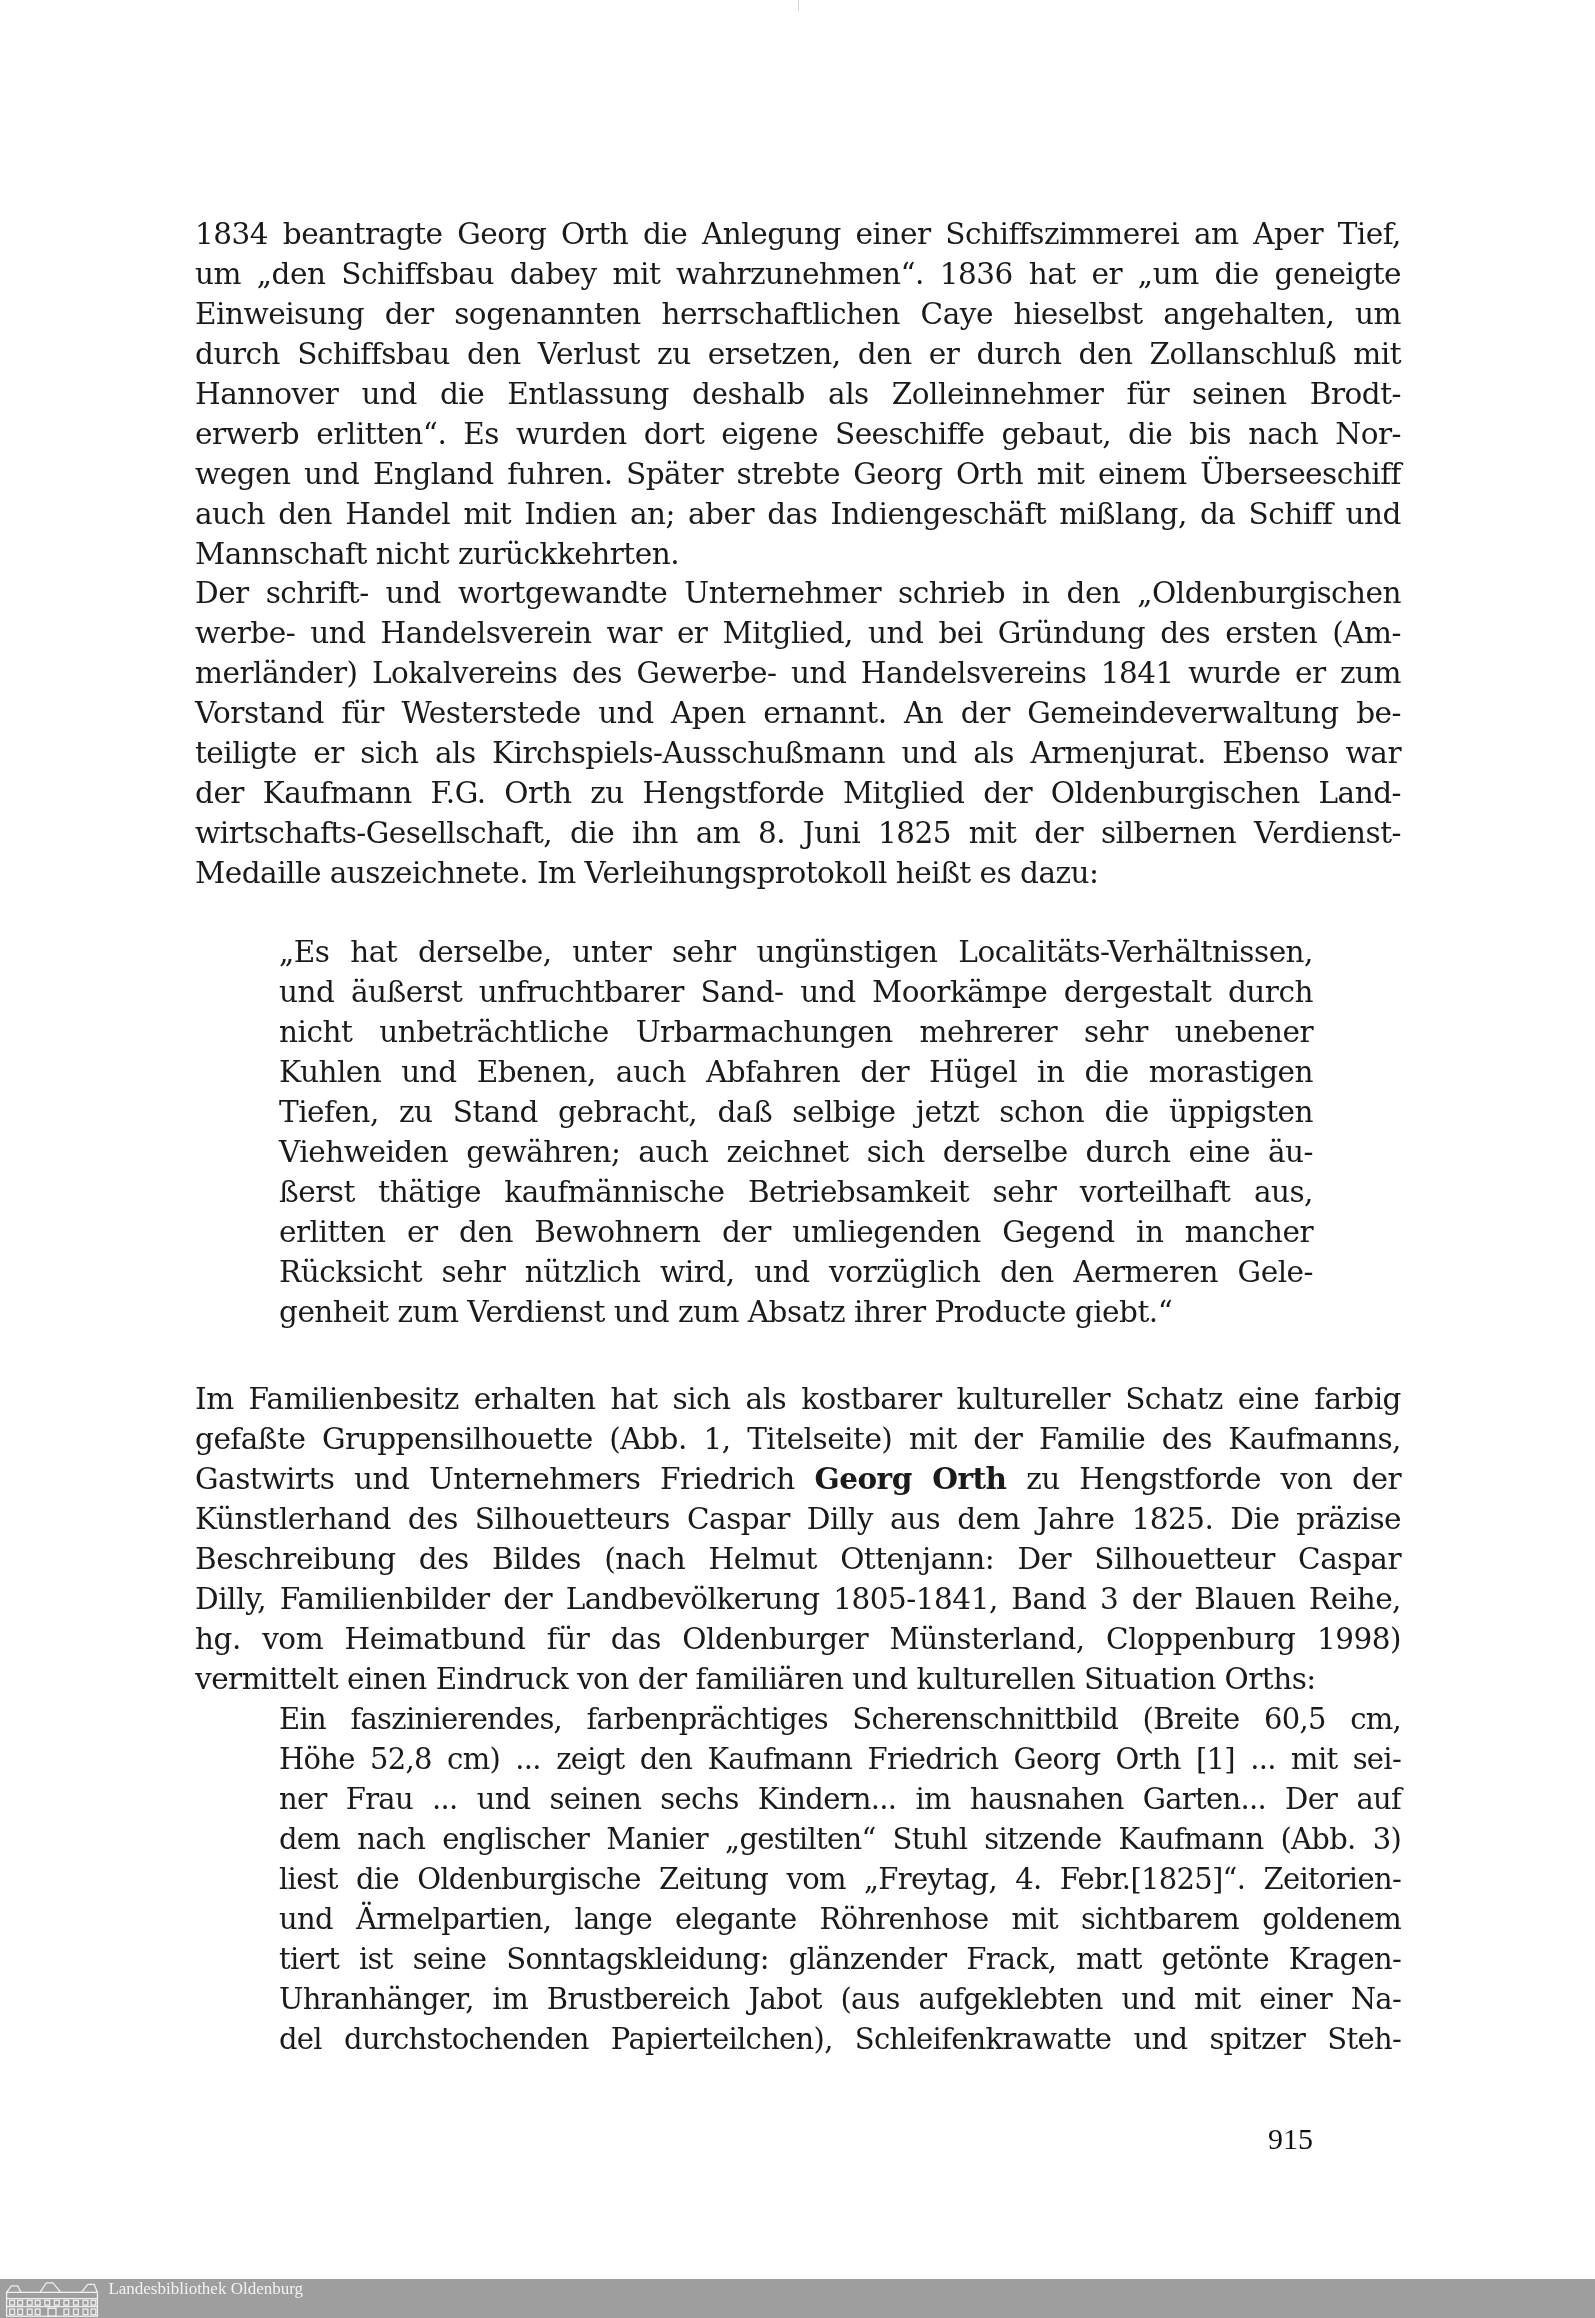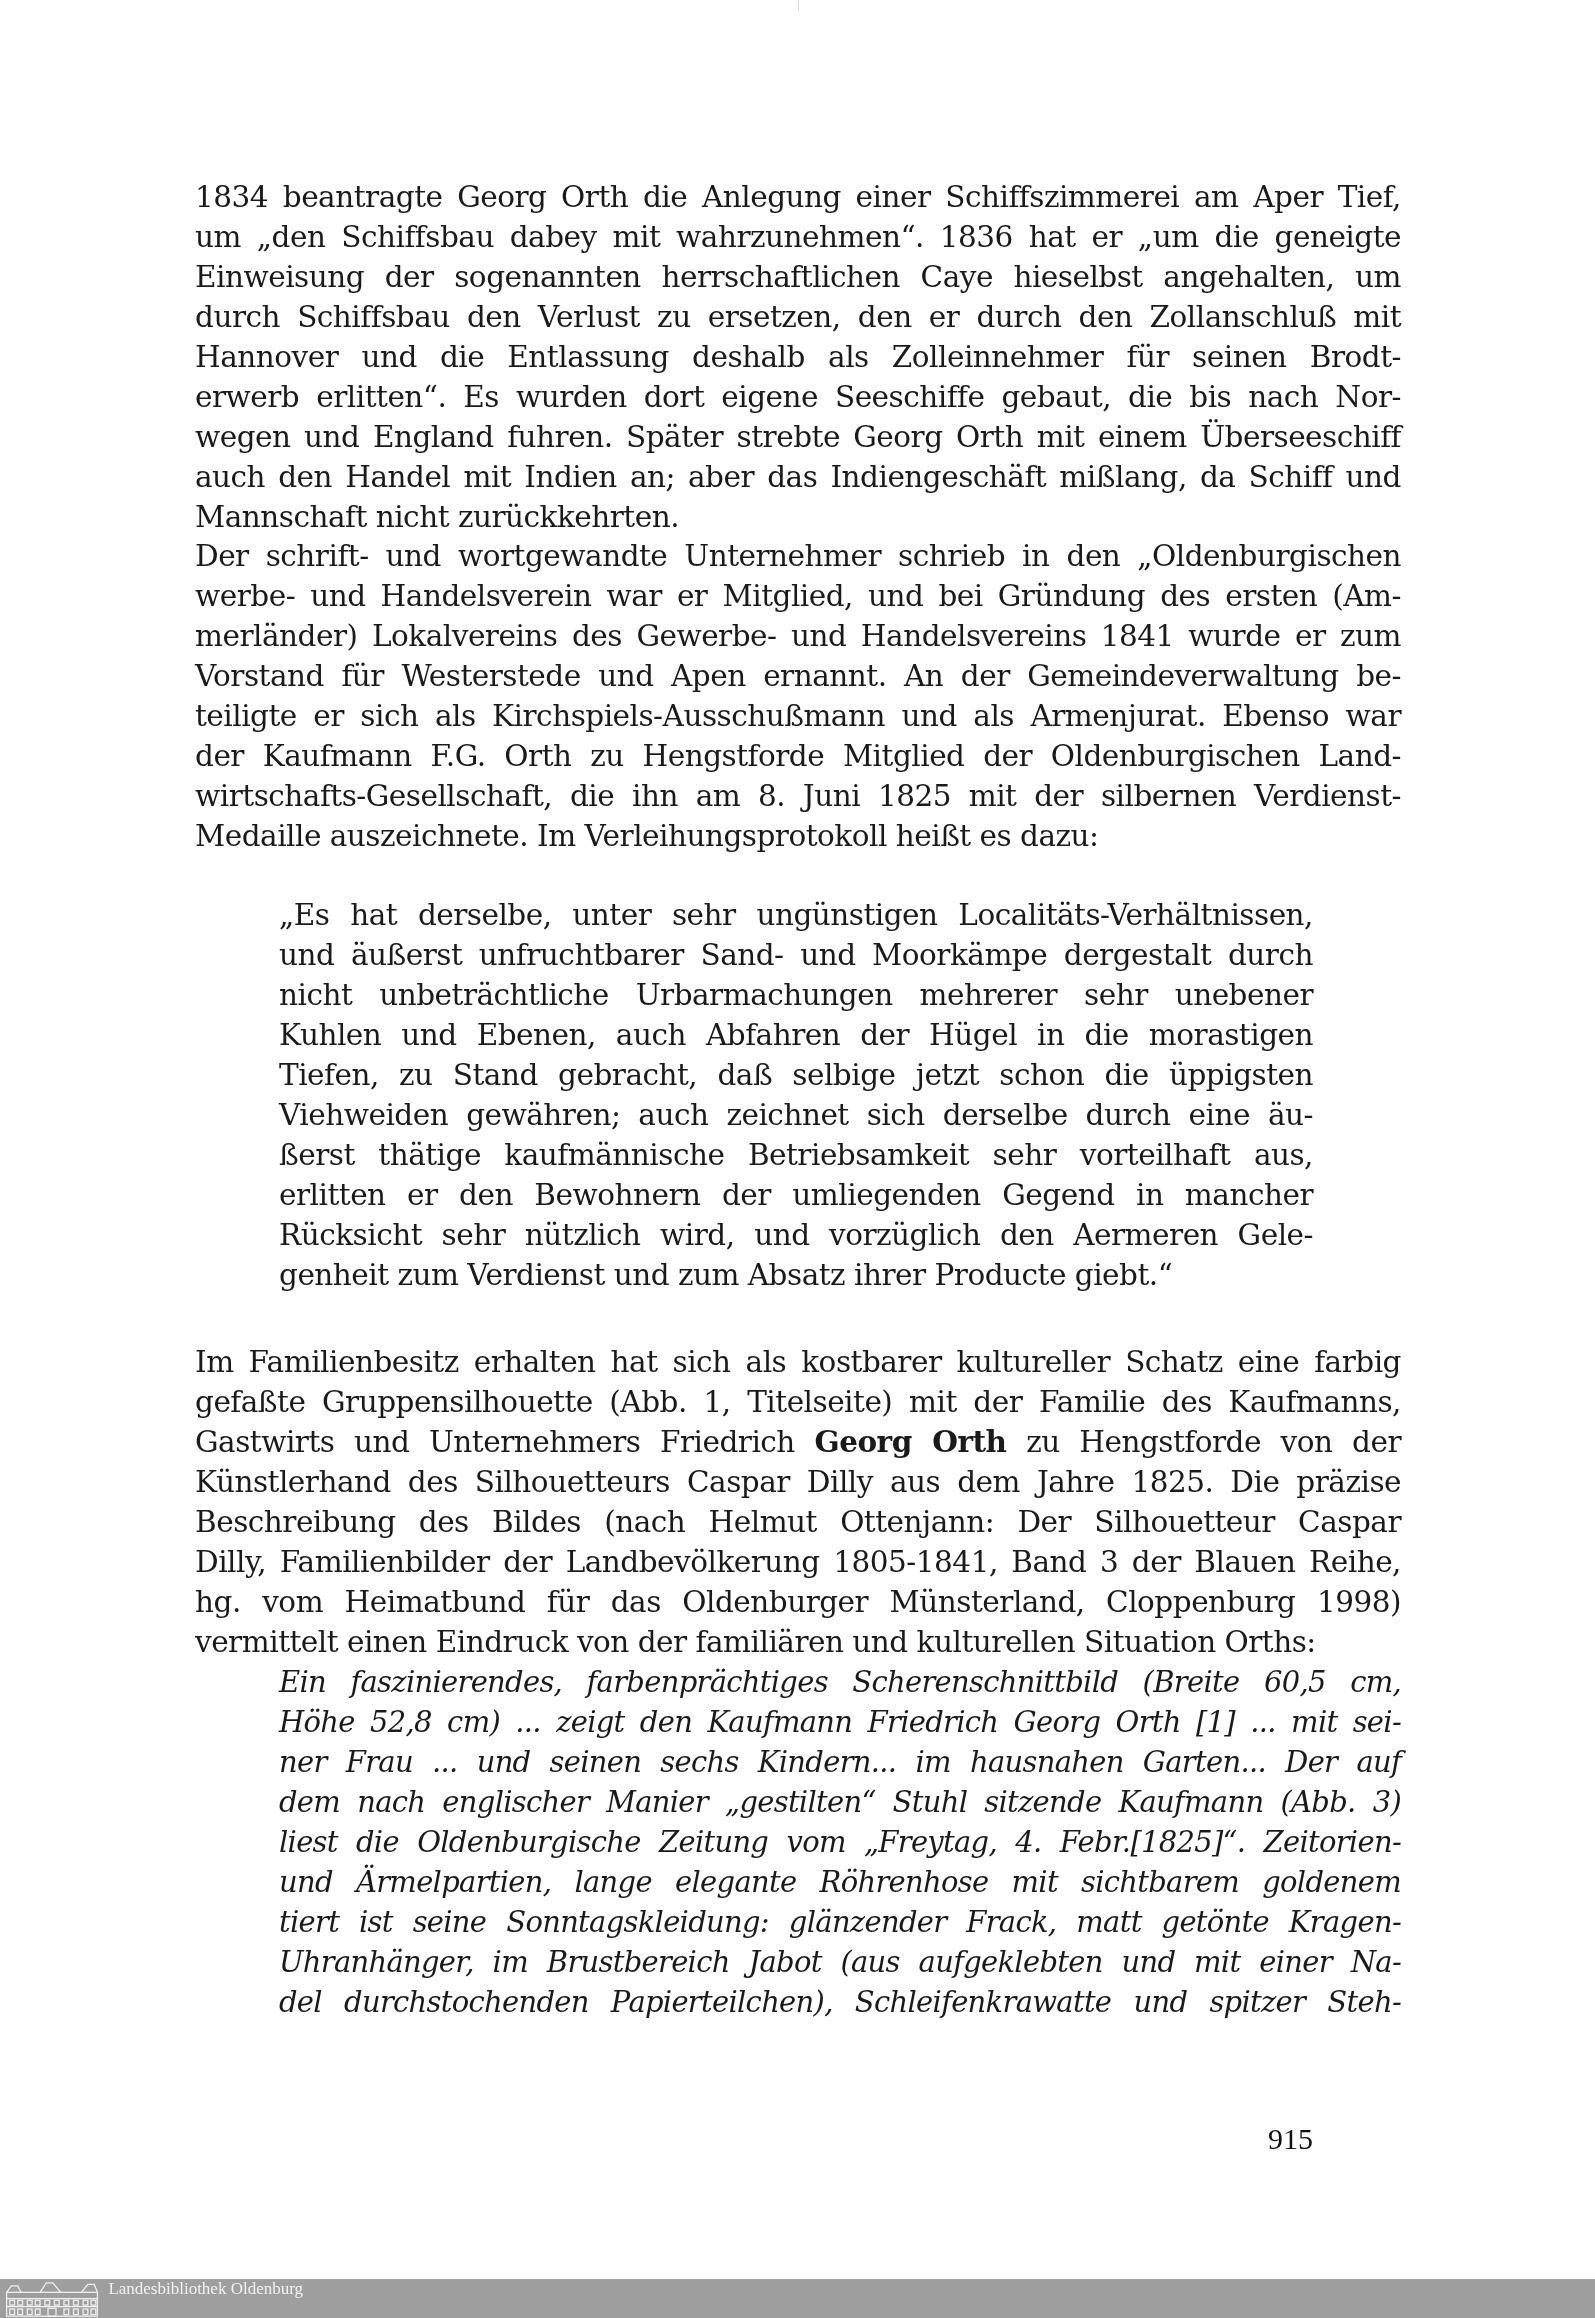--- a/index.html
+++ b/index.html
@@ -2,30 +2,30 @@
 <html style="font-size:12.8px"><head>
 <meta charset="utf-8">
 <style>
   html, body { margin:0; padding:0; }
   body {
     width:1595px; height:2319px; background:#ffffff; position:relative; overflow:hidden;
     font-family:"DejaVu Serif", "Liberation Serif", serif; color:#1a1a1a;
   }
   .page { position:absolute; left:0; top:0; width:1595px; height:2319px; }
   .topmark { position:absolute; left:798px; top:0; width:0.8px; height:11px; background:#d8d8d8; }
-  .block { position:absolute; }
+  .block { position:absolute;margin-top:37px; }
   .line {
     height:40px; line-height:40px; font-size:29.5px; white-space:nowrap;
     text-align:justify; text-align-last:justify; letter-spacing:-0.5px;
   }
   .line.last { text-align-last:left; }
   .body-block { left:195px; width:1206px; }
   .quote-block { left:279px; width:1034px; }
   .italic-block { left:279px; width:1122px; }
-  .italic-block .line { font-style:italic; font-size:29px; letter-spacing:-0.7px; }
+  .italic-block .line { font-size:29px; letter-spacing:-0.7px; }
   b { font-weight:bold; }
   .pagenum { position:absolute; left:1268px; top:2122px; font-size:30px; font-family:"Liberation Serif","DejaVu Serif",serif; color:#111; }
   .footer {
     position:absolute; left:0; top:2279px; width:1595px; height:40px; background:#9e9e9e;
     display:flex; 
   }
   .footer-logo { width:94px; height:37px; margin-left:4.8px; margin-top:1.6px; }
   .footer-text {
     margin-left:9.6px; color:#f2f2f2; font-family:"Liberation Serif","DejaVu Serif",serif; font-size:17px;
   }

